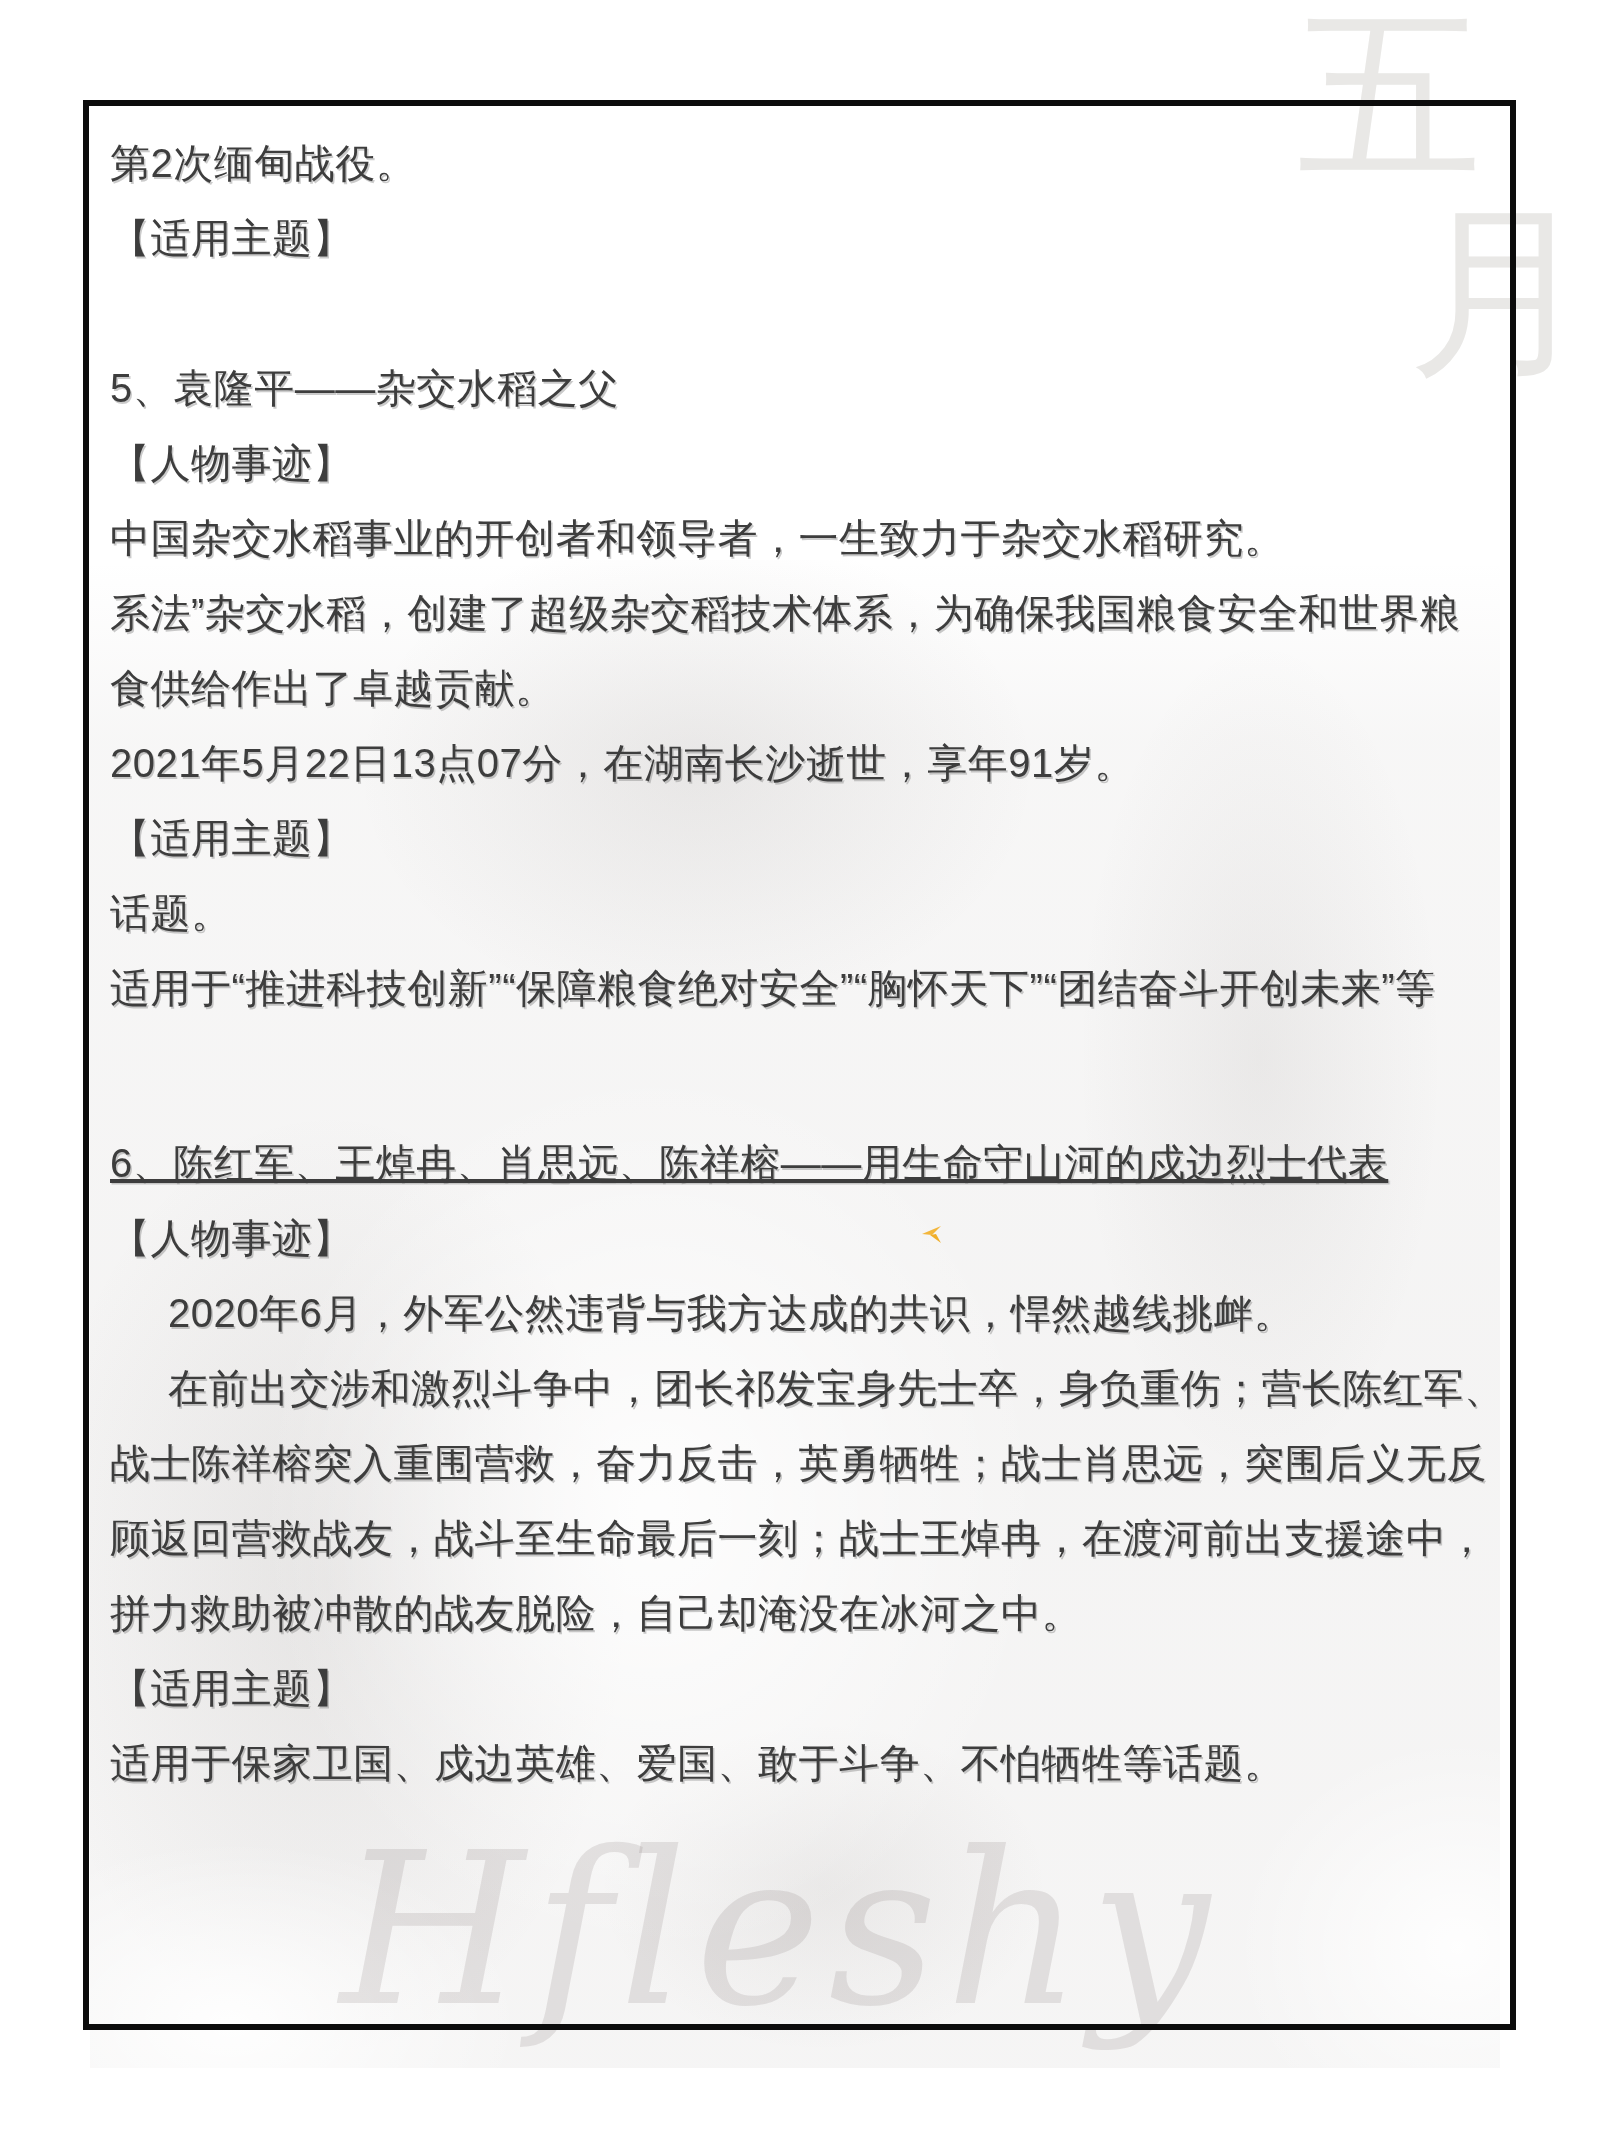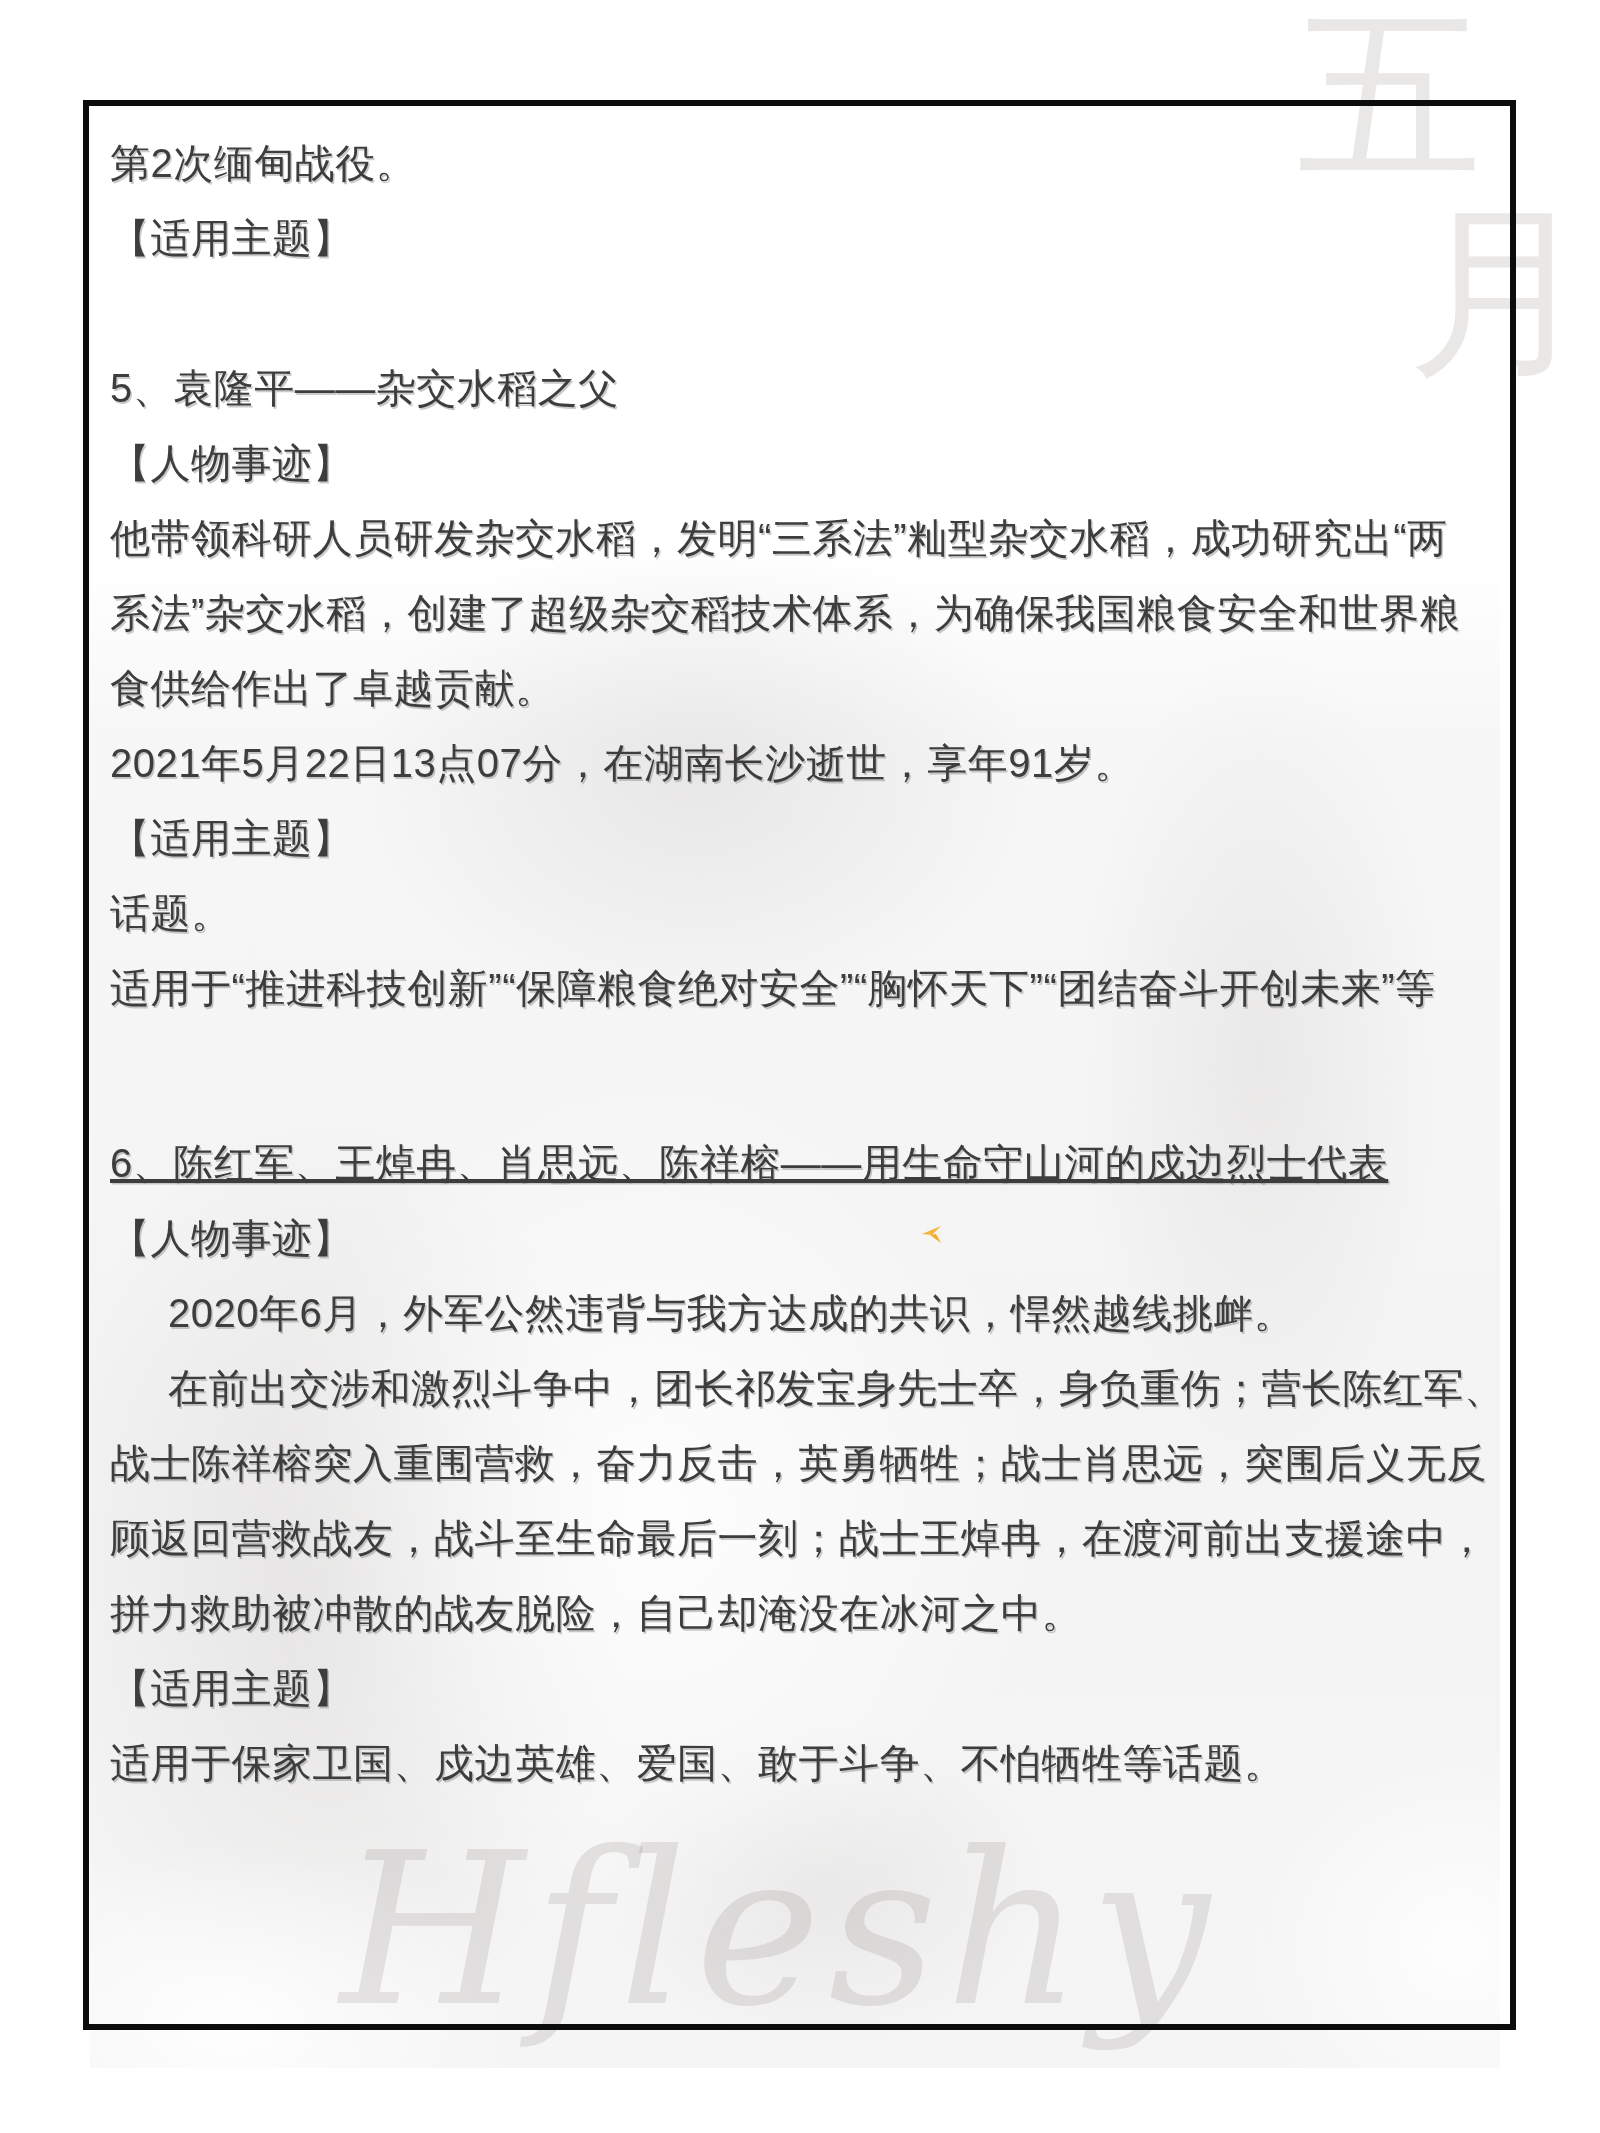--- a/index.html
+++ b/index.html
@@ -73,21 +73,21 @@
 
 <div class="signature">Hfleshy</div>
 
 <div class="frame"></div>
 
 <div class="content">
   <div class="line">第2次缅甸战役。</div>
   <div class="line">【适用主题】</div>
   <div class="line gap-a">5、袁隆平——杂交水稻之父</div>
   <div class="line">【人物事迹】</div>
-  <div class="line">他带领科研人员研发杂交水稻，发明“三系法”籼型杂交水稻，成功研究出“两</div>
+  <div class="line">中国杂交水稻事业的开创者和领导者，一生致力于杂交水稻研究。</div>
   <div class="line">系法”杂交水稻，创建了超级杂交稻技术体系，为确保我国粮食安全和世界粮</div>
   <div class="line">食供给作出了卓越贡献。</div>
   <div class="line">2021年5月22日13点07分，在湖南长沙逝世，享年91岁。</div>
   <div class="line">【适用主题】</div>
   <div class="line">话题。</div>
   <div class="line">适用于“推进科技创新”“保障粮食绝对安全”“胸怀天下”“团结奋斗开创未来”等</div>
   <div class="line gap-b">6、陈红军、王焯冉、肖思远、陈祥榕——用生命守山河的戍边烈士代表</div>
   <div class="line">【人物事迹】</div>
   <div class="line indent">2020年6月，外军公然违背与我方达成的共识，悍然越线挑衅。</div>
   <div class="line indent">在前出交涉和激烈斗争中，团长祁发宝身先士卒，身负重伤；营长陈红军、</div>

